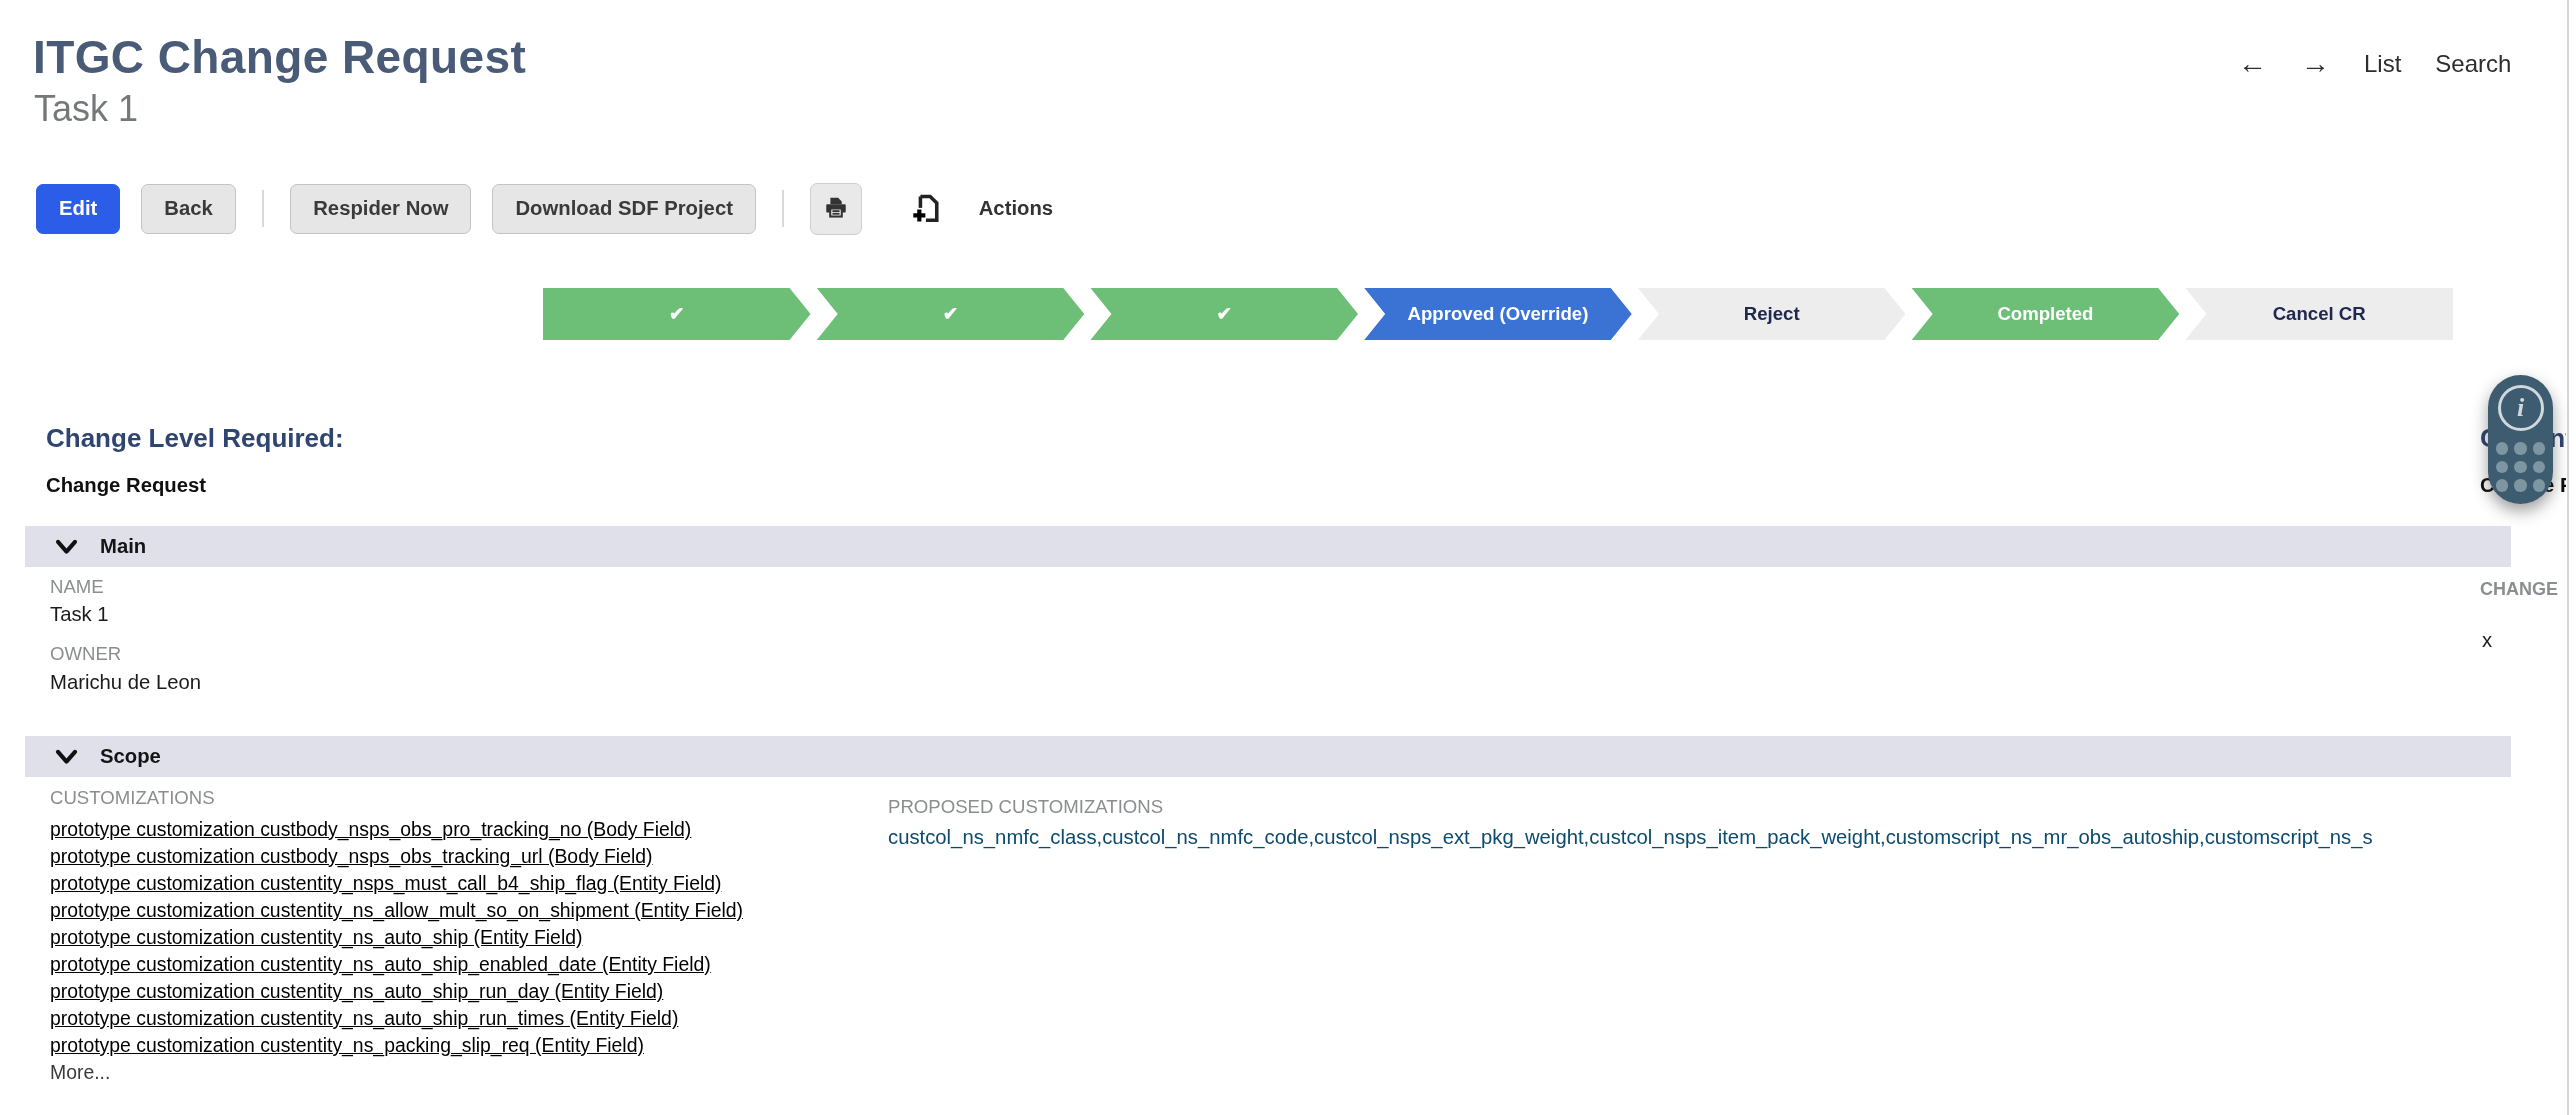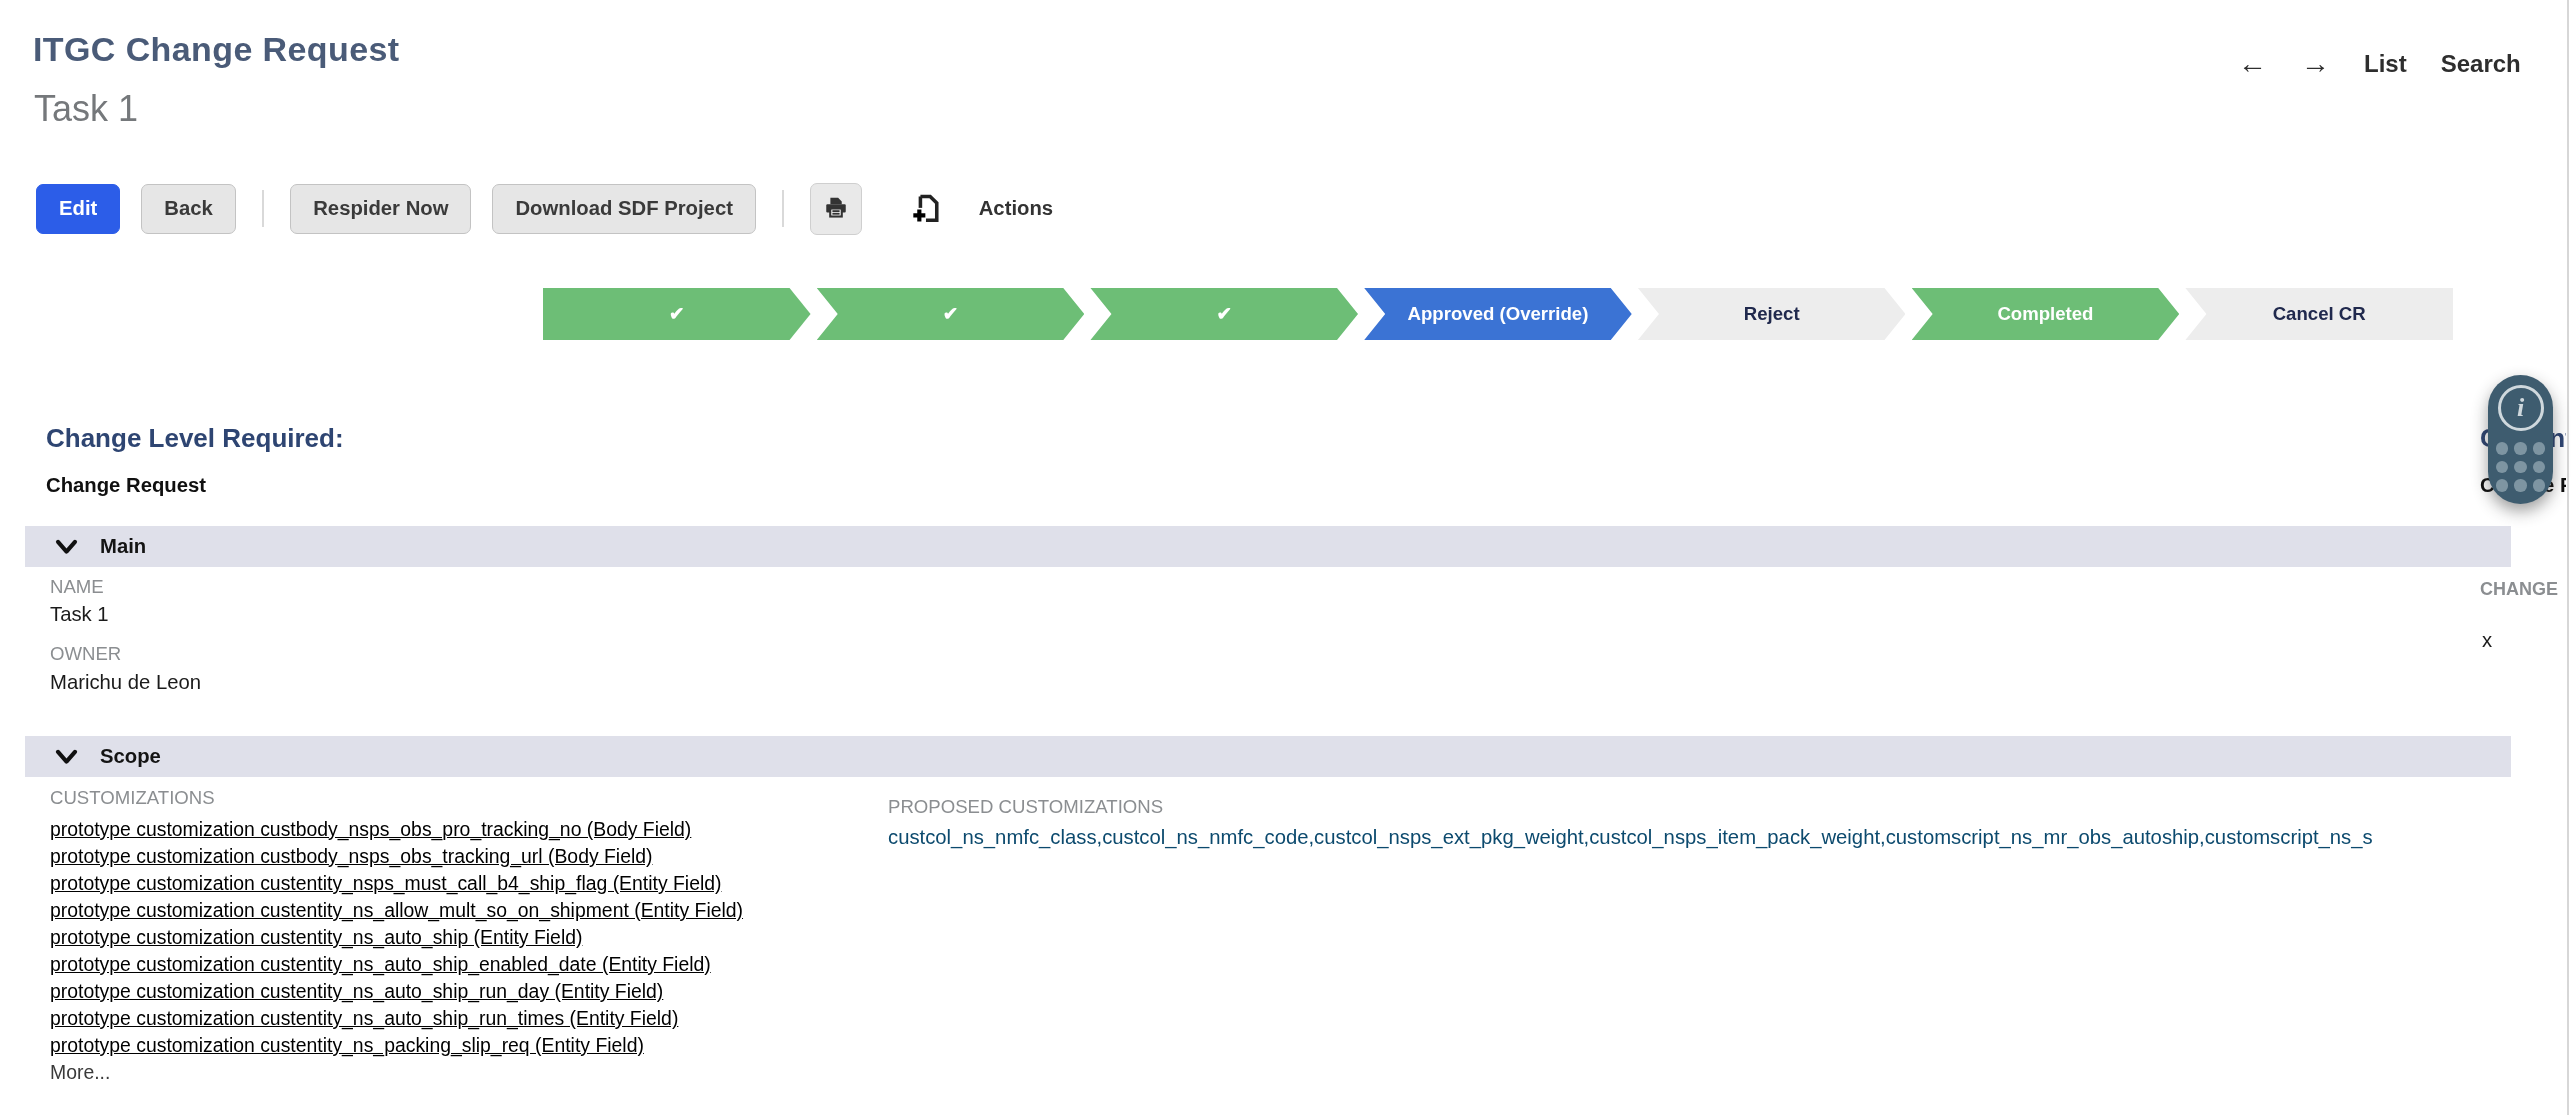--- a/index.html
+++ b/index.html
@@ -1,25 +1,25 @@
 <!DOCTYPE html>
 <html style="font-size:14px"><head>
 <meta charset="utf-8">
 <style>
   html,body{margin:0;padding:0}
   body{
     width:2576px;height:1116px;position:relative;overflow:hidden;
     background:#fff;font-family:"Liberation Sans",sans-serif;color:#1c1c1c;
   }
   
-  .page-title{position:absolute;left:33px;top:30px;font-size:34px;font-weight:700;color:#4a5b78;letter-spacing:0.4px}
+  .page-title{position:absolute;left:33px;top:30px;font-size:46px;font-weight:700;color:#4a5b78;letter-spacing:0.4px}
   .page-subtitle{position:absolute;left:34px;top:88px;font-size:36px;font-weight:400;color:#75787b}
   .topnav{position:absolute;left:2238px;top:44px;height:39px;display:flex;align-items:center;gap:34px}
   .nav-arrow{font-size:29px;color:#2e2e2e;cursor:pointer;line-height:1}
-  .nav-link{font-size:24px;font-weight:700;color:#2e2e2e;cursor:pointer}
+  .nav-link{font-size:24px;font-weight:400;color:#2e2e2e;cursor:pointer}
   
   .toolbar{position:absolute;left:36px;top:175px;height:67px;display:flex;align-items:center;gap:21px}
   .btn{height:50px;padding:0 22px;font-family:"Liberation Sans",sans-serif;font-size:20.3px;font-weight:700;
        border-radius:7px;border:1.8px solid #c3c3c3;background:#e6e6e6;color:#3a3a3a;cursor:pointer;white-space:nowrap}
   .btn-primary{background:#2c5de8;border-color:#2c5de8;color:#fff}
   .vsep{width:1.8px;height:37px;background:#d9d9d9;margin:0 5.3px}
   .icon-btn{width:50px;height:50px;display:flex;align-items:center;justify-content:center;
             background:#e9e9e9;border:1.8px solid #cfcfcf;border-radius:7px;cursor:pointer}
   .plain-icon{width:41px;height:41px;display:flex;align-items:center;justify-content:center;cursor:pointer;margin-left:19.4px}
   .actions-label{font-size:20.3px;font-weight:700;color:#333;margin-left:14px;cursor:pointer}

